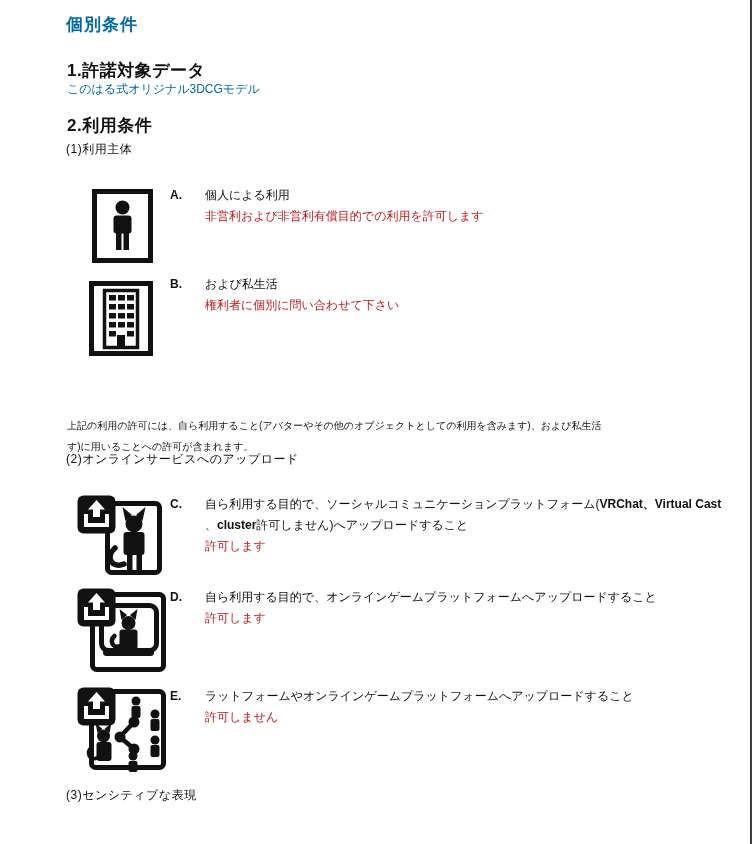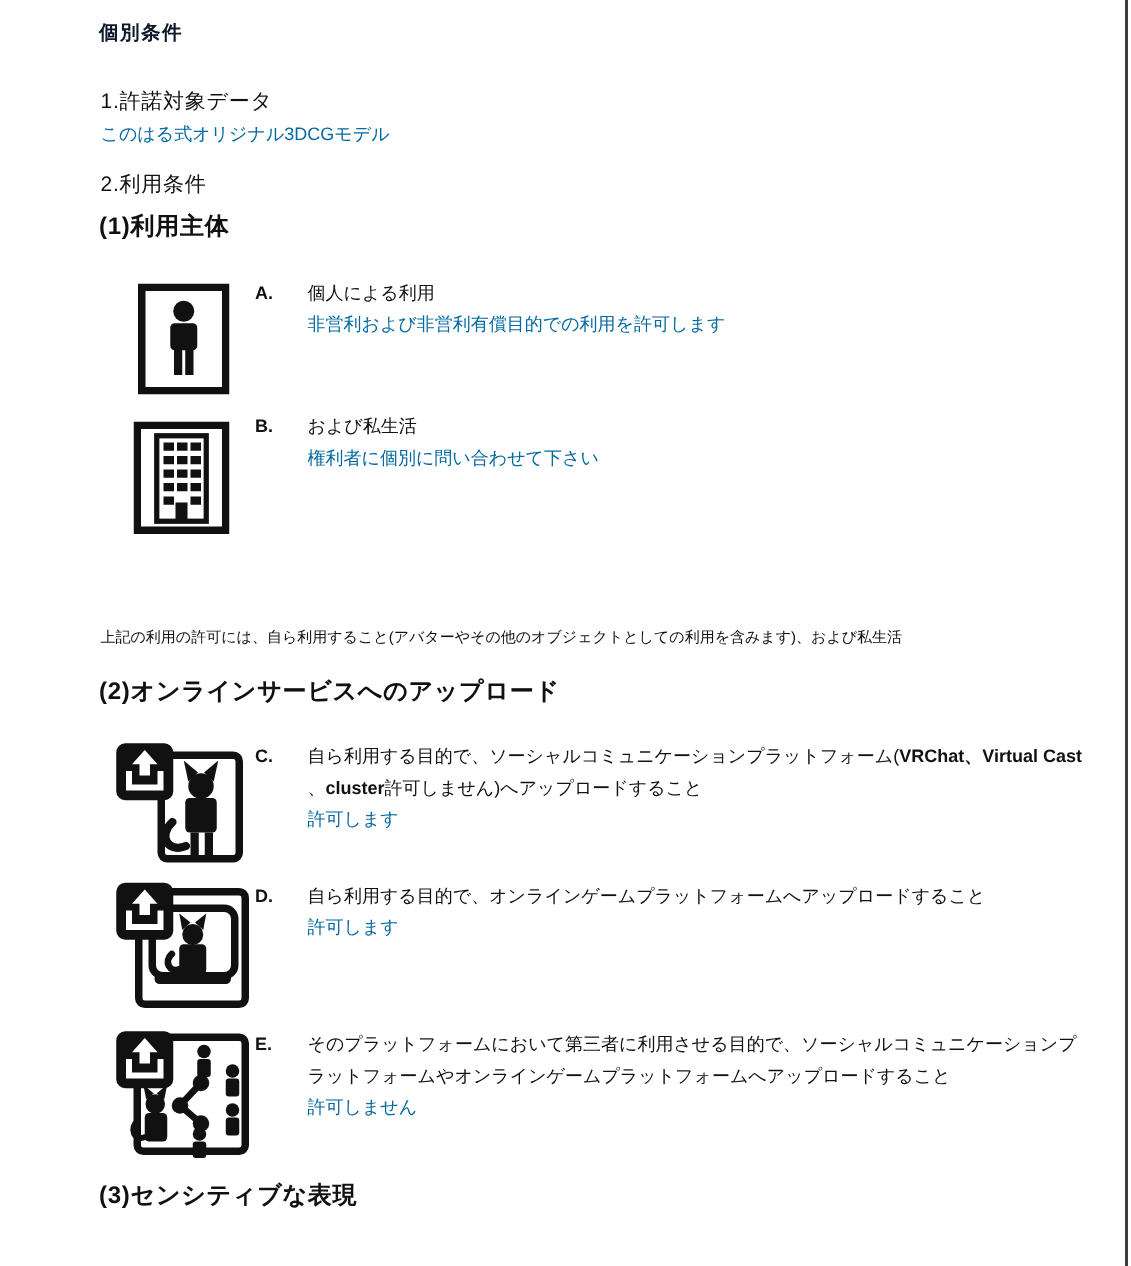--- a/index.html
+++ b/index.html
@@ -3,29 +3,29 @@
 <meta charset="utf-8">
 <style>
   html,body{margin:0;padding:0;}
   body{
     width:754px;height:844px;position:relative;background:#ffffff;
     font-family:"Liberation Sans",sans-serif;color:#111;
     overflow:hidden;
   }
   .abs{position:absolute;}
   .page-border{position:absolute;top:0;left:750px;width:2px;height:844px;background:#3d3d3d;}
-  .title{left:66px;top:13px;font-size:13px;font-weight:bold;color:#0f172a;letter-spacing:1px;}
-  .h2{left:67px;font-size:14px;font-weight:normal;letter-spacing:0.5px;}
-  .h3{left:66px;font-size:16px;font-weight:bold;letter-spacing:0.5px;}
+  .title{left:66px;top:13px;font-size:17px;font-weight:bold;color:#0369a1;letter-spacing:1px;}
+  .h2{left:67px;font-size:17px;font-weight:bold;letter-spacing:0.5px;}
+  .h3{left:66px;font-size:12px;font-weight:normal;letter-spacing:0.5px;}
   .link{left:67px;font-size:12px;color:#0369a1;text-decoration:none;cursor:pointer;}
   .note{left:67px;font-size:10px;line-height:21px;white-space:nowrap;margin-top:36px;}
   .item{left:170px;display:flex;font-size:12px;line-height:21px;}
   .item .label{font-weight:bold;width:35px;flex:0 0 35px;}
   .item .body div{white-space:nowrap;}
-  .status{color:#0369a1;}
+  .status{color:#b91c1c;}
   .bold{font-weight:bold;}
   .icon-box{line-height:0;}
   svg{display:block;}
 </style>
 </head>
 <body>
 
 <div>
 
   <div class="page-border"></div>
@@ -81,20 +81,21 @@
   <div class="abs item" style="top:274px">
     <span class="label">B.</span>
     <div class="body">
       <div>および私生活</div>
       <div class="status">権利者に個別に問い合わせて下さい</div>
     </div>
   </div>
 
   <div class="abs note" style="top:379px">
     <div>上記の利用の許可には、自ら利用すること(アバターやその他のオブジェクトとしての利用を含みます)、および私生活</div>
+    <div>す)に用いることへの許可が含まれます。</div>
   </div>
 
   <div class="abs h3" style="top:451px">(2)オンラインサービスへのアップロード</div>
 
   <div class="abs icon-box" style="left:76px;top:494px">
     <svg width="90" height="88" viewBox="0 0 90 88">
       <rect x="31.5" y="9.5" width="52" height="69" rx="4" fill="#fff" stroke="#111" stroke-width="5"></rect>
       <path d="M49.5,27 L46.5,13 L56,21 Z" fill="#111"></path>
       <path d="M66.5,27 L69.5,13 L60,21 Z" fill="#111"></path>
       <circle cx="58" cy="30" r="8.5" fill="#111"></circle>
@@ -165,21 +166,20 @@
           <rect x="52.5" y="75" width="9" height="11" rx="2"></rect>
       </g>
       <rect x="1.5" y="1.5" width="38" height="38" rx="6" fill="#111"></rect>
       <path d="M20.5,6 L29,15.5 L24,15.5 L24,23 L17,23 L17,15.5 L12,15.5 Z" fill="#fff"></path>
       <path d="M10,20 V31 H31 V20" fill="none" stroke="#fff" stroke-width="4"></path>
     </svg>
   </div>
   <div class="abs item" style="top:686px">
     <span class="label">E.</span>
     <div class="body">
-      <div>そのプラットフォームにおいて第三者に利用させる目的で、ソーシャルコミュニケーションプ</div>
       <div>ラットフォームやオンラインゲームプラットフォームへアップロードすること</div>
       <div class="status">許可しません</div>
     </div>
   </div>
 
   <div class="abs h3" style="top:787px">(3)センシティブな表現</div>
 
 </div>
 
 </body></html>

